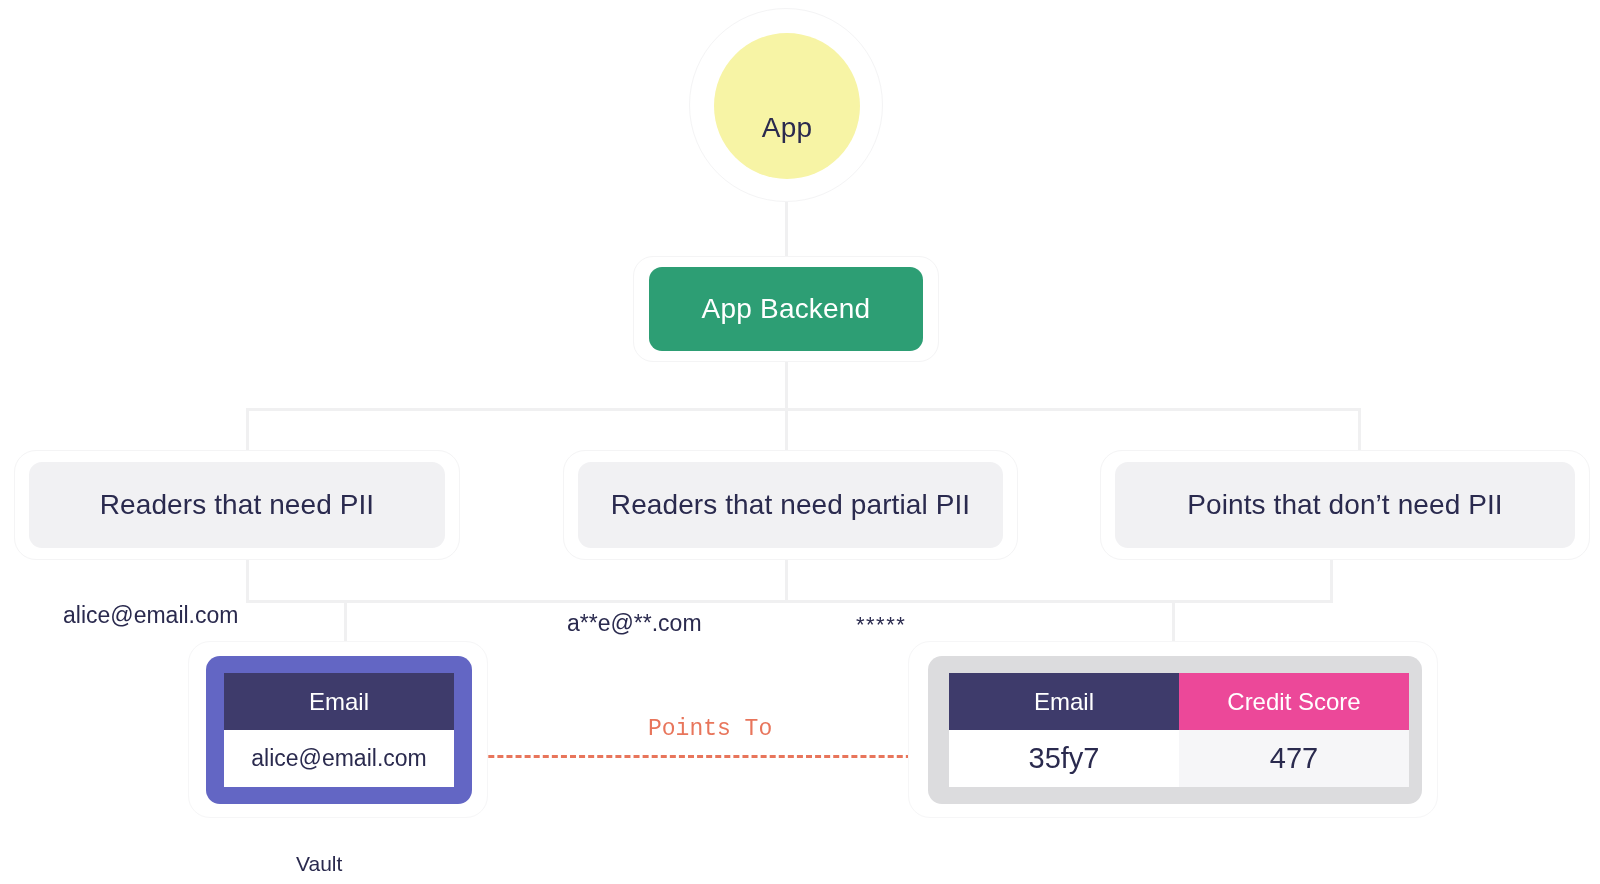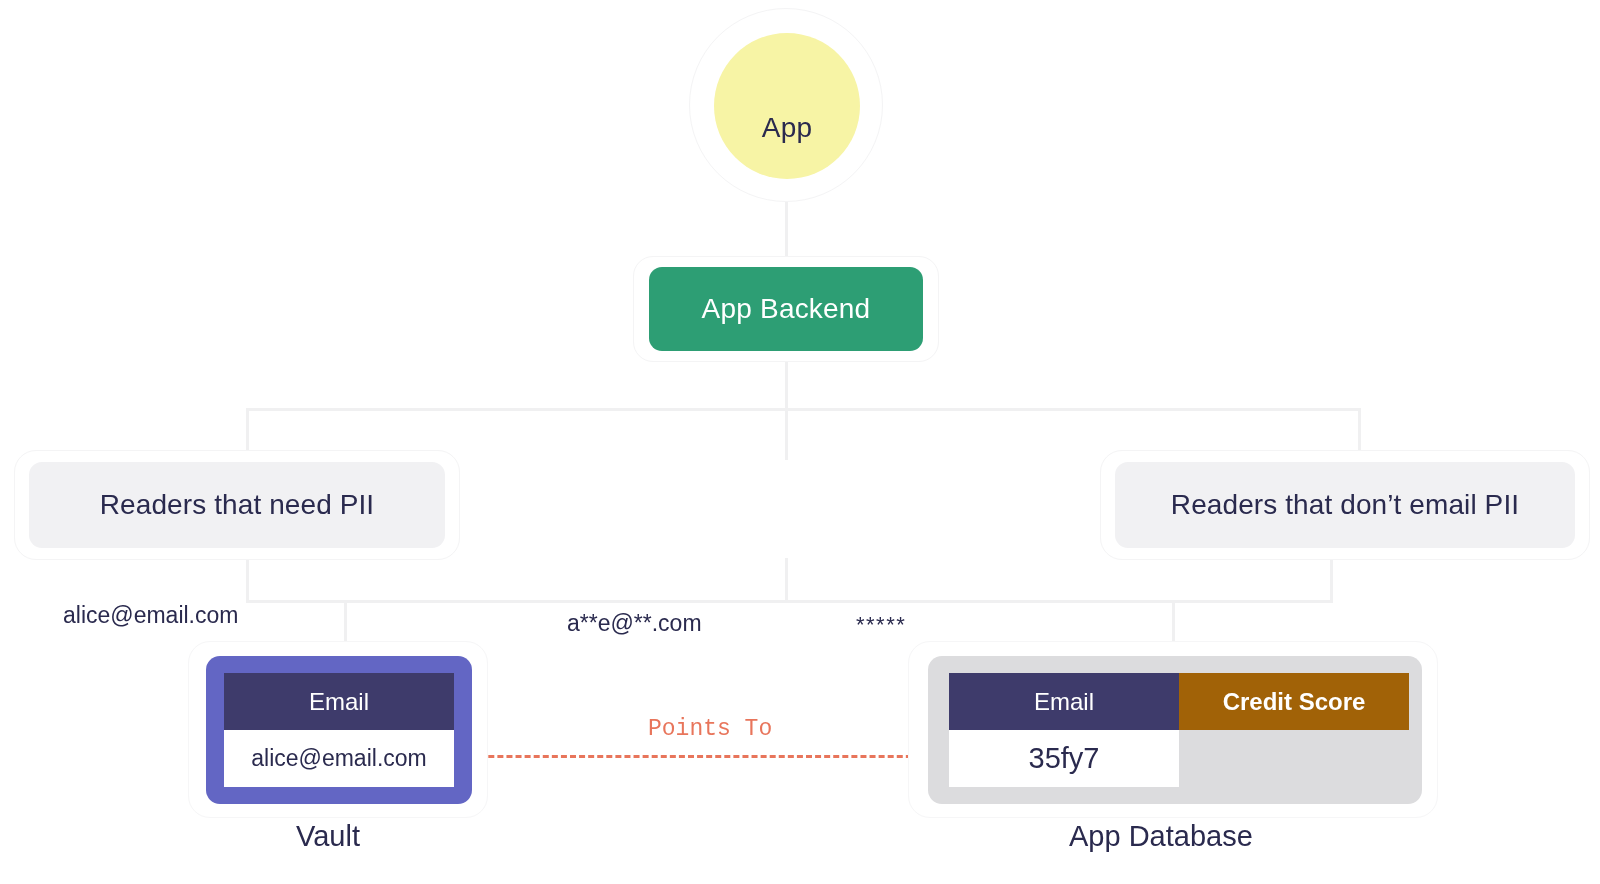--- a/index.html
+++ b/index.html
@@ -218,21 +218,21 @@
   .db-th {
     height: 57px;
     color: #ffffff;
     font-size: 24px;
     display: flex;
     align-items: center;
     justify-content: center;
     white-space: nowrap;
   }
   .db-th.dark  { background: #3e3b6b; }
-  .db-th.light { background: #a16207; font-weight: bold; }
+  .db-th.light { background: #ec4899; }
   .db-td {
     height: 57px;
     color: #2a2a4e;
     font-size: 29px;
     display: flex;
     align-items: center;
     justify-content: center;
   }
   .db-td.white { background: #ffffff; }
   .db-td.grey  { background: #f6f6f8; }
@@ -252,23 +252,24 @@
     top: 716px;
     font-size: 23px;
     color: #e8755b;
     white-space: nowrap;
     font-family: Liberation Mono, monospace;
   }
 
   
   .caption {
     position: absolute;
-    font-size: 29px;
-    color: #2a2a4e;
-    white-space: nowrap;
+    font-size: 21px;
+    color: #2a2a4e;
+    white-space: nowrap;
+    margin-top: 32px;
   }
   #caption-vault { left: 296px; top: 820px; }
   #caption-db    { left: 1069px; top: 820px; }
 </style>
 </head>
 <body>
 
 <div id="canvas">
 
   <div class="conn v" style="left:785px; top:200px; height:58px;"></div>
@@ -297,24 +298,29 @@
       <span class="backend-label">App Backend</span>
     </div>
   </div>
 
   <div class="reader-frame" id="reader-0">
     <div class="reader-box">
       <span class="reader-label">Readers that need PII</span>
     </div>
   </div>
 
+  <div class="reader-frame" id="reader-1">
+    <div class="reader-box">
+      <span class="reader-label">Readers that need partial PII</span>
+    </div>
+  </div>
 
   <div class="reader-frame" id="reader-2">
     <div class="reader-box">
-      <span class="reader-label">Readers that don’t email PII</span>
+      <span class="reader-label">Points that don’t need PII</span>
     </div>
   </div>
 
   <span class="data-label" id="datalabel-0">alice@email.com</span>
   <span class="data-label" id="datalabel-1">a**e@**.com</span>
   <span class="data-label" id="datalabel-2">*****</span>
 
   <div class="points-line"></div>
   <span class="points-label">Points To</span>
 
@@ -330,19 +336,19 @@
 
   <div class="db-frame">
     <div class="db-card">
       <div class="db-table">
         <div class="db-col">
           <div class="db-th dark">Email</div>
           <div class="db-td white">35fy7</div>
         </div>
         <div class="db-col">
           <div class="db-th light">Credit Score</div>
+          <div class="db-td grey">477</div>
         </div>
       </div>
     </div>
   </div>
-  <span class="caption" id="caption-db">App Database</span>
 
 </div>
 
 </body></html>

